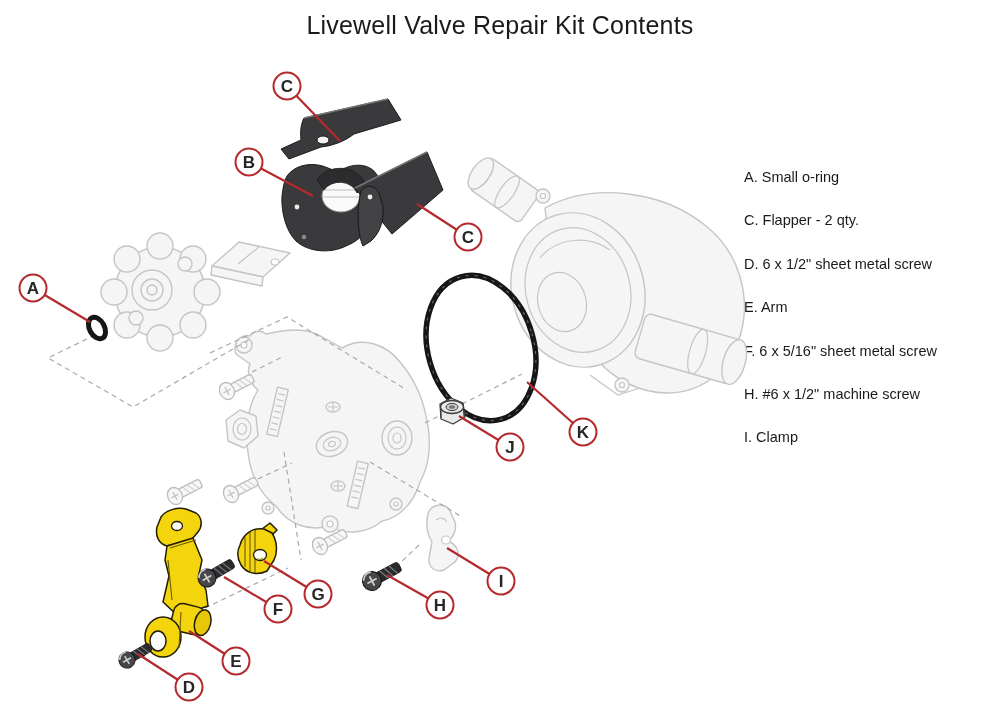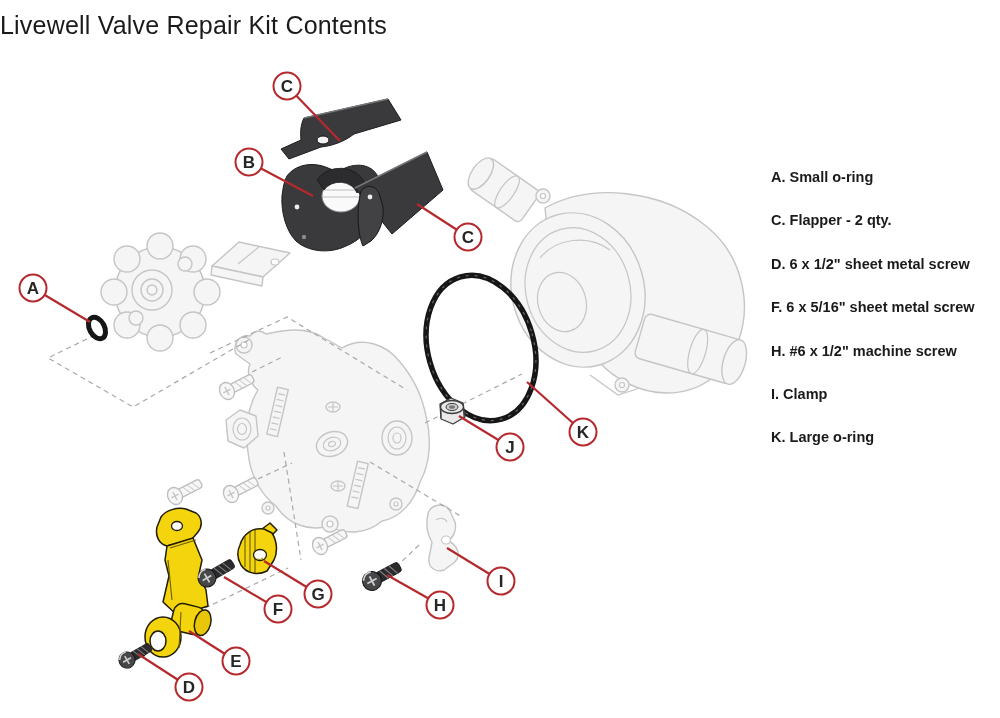--- a/index.html
+++ b/index.html
@@ -1,23 +1,23 @@
 <!DOCTYPE html>
 <html style="--accent-red: #b5292d; --part-dark: #3a3a3c; --part-yellow: #f4d40c; --ghost-gray: #c5c5c5; --line-black: #161616; --text-color: #1a1a1a; --background: #ffffff;"><head>
 <meta charset="utf-8">
 <style>
   html,body{margin:0;padding:0;}
   body{
     width:1000px;height:718px;position:relative;overflow:hidden;
     background:var(--background,#fff);
     font-family:"Liberation Sans",sans-serif;
   }
-  .title-block{position:absolute;top:11px;left:0;width:100%;text-align:left;color:var(--text-color,#1a1a1a);}
+  .title-block{position:absolute;top:11px;left:0;width:100%;text-align:center;color:var(--text-color,#1a1a1a);}
   .title-line{font-size:25px;line-height:28px;font-weight:400;letter-spacing:0.2px;}
-  .legend{position:absolute;left:771px;top:169px;list-style:none;margin:0;padding:0;width:225px;font-weight:bold;}
+  .legend{position:absolute;left:744px;top:169px;list-style:none;margin:0;padding:0;width:225px;}
   .legend li{font-size:14.5px;line-height:16px;height:43.4px;color:var(--text-color,#1a1a1a);white-space:nowrap;}
   svg.diagram{position:absolute;left:0;top:0;}
   .callout{
     position:absolute;width:29px;height:29px;box-sizing:border-box;
     border:2.6px solid var(--accent-red,#b5292d);border-radius:50%;background:#fff;
     color:#262626;font-size:17px;font-weight:600;
     display:flex;align-items:center;justify-content:center;
     transform:translate(-50%,-50%);
   }
   
@@ -37,24 +37,24 @@
 <body>
 
 <div class="title-block">
   <div class="title-line">Livewell Valve Repair Kit Contents</div>
 </div>
 
 <ul class="legend">
   <li>A. Small o-ring</li>
   <li>C. Flapper - 2 qty.</li>
   <li>D. 6 x 1/2" sheet metal screw</li>
+  <li>E. Arm</li>
   <li>F. 6 x 5/16" sheet metal screw</li>
   <li>H. #6 x 1/2" machine screw</li>
   <li>I. Clamp</li>
-  <li>K. Large o-ring</li>
 </ul>
 
 <svg class="diagram" width="1000" height="718" viewBox="0 0 1000 718">
   <defs>
     <g id="gscrew">
       <rect x="5" y="-4.5" width="24" height="9" rx="3" class="gs"></rect>
       <line x1="11" y1="-4" x2="15" y2="4" stroke="#cccccc" stroke-width="1"></line>
       <line x1="16" y1="-4" x2="20" y2="4" stroke="#cccccc" stroke-width="1"></line>
       <line x1="21" y1="-4" x2="25" y2="4" stroke="#cccccc" stroke-width="1"></line>
       <ellipse cx="0" cy="0" rx="7.2" ry="8.8" class="gs"></ellipse>

